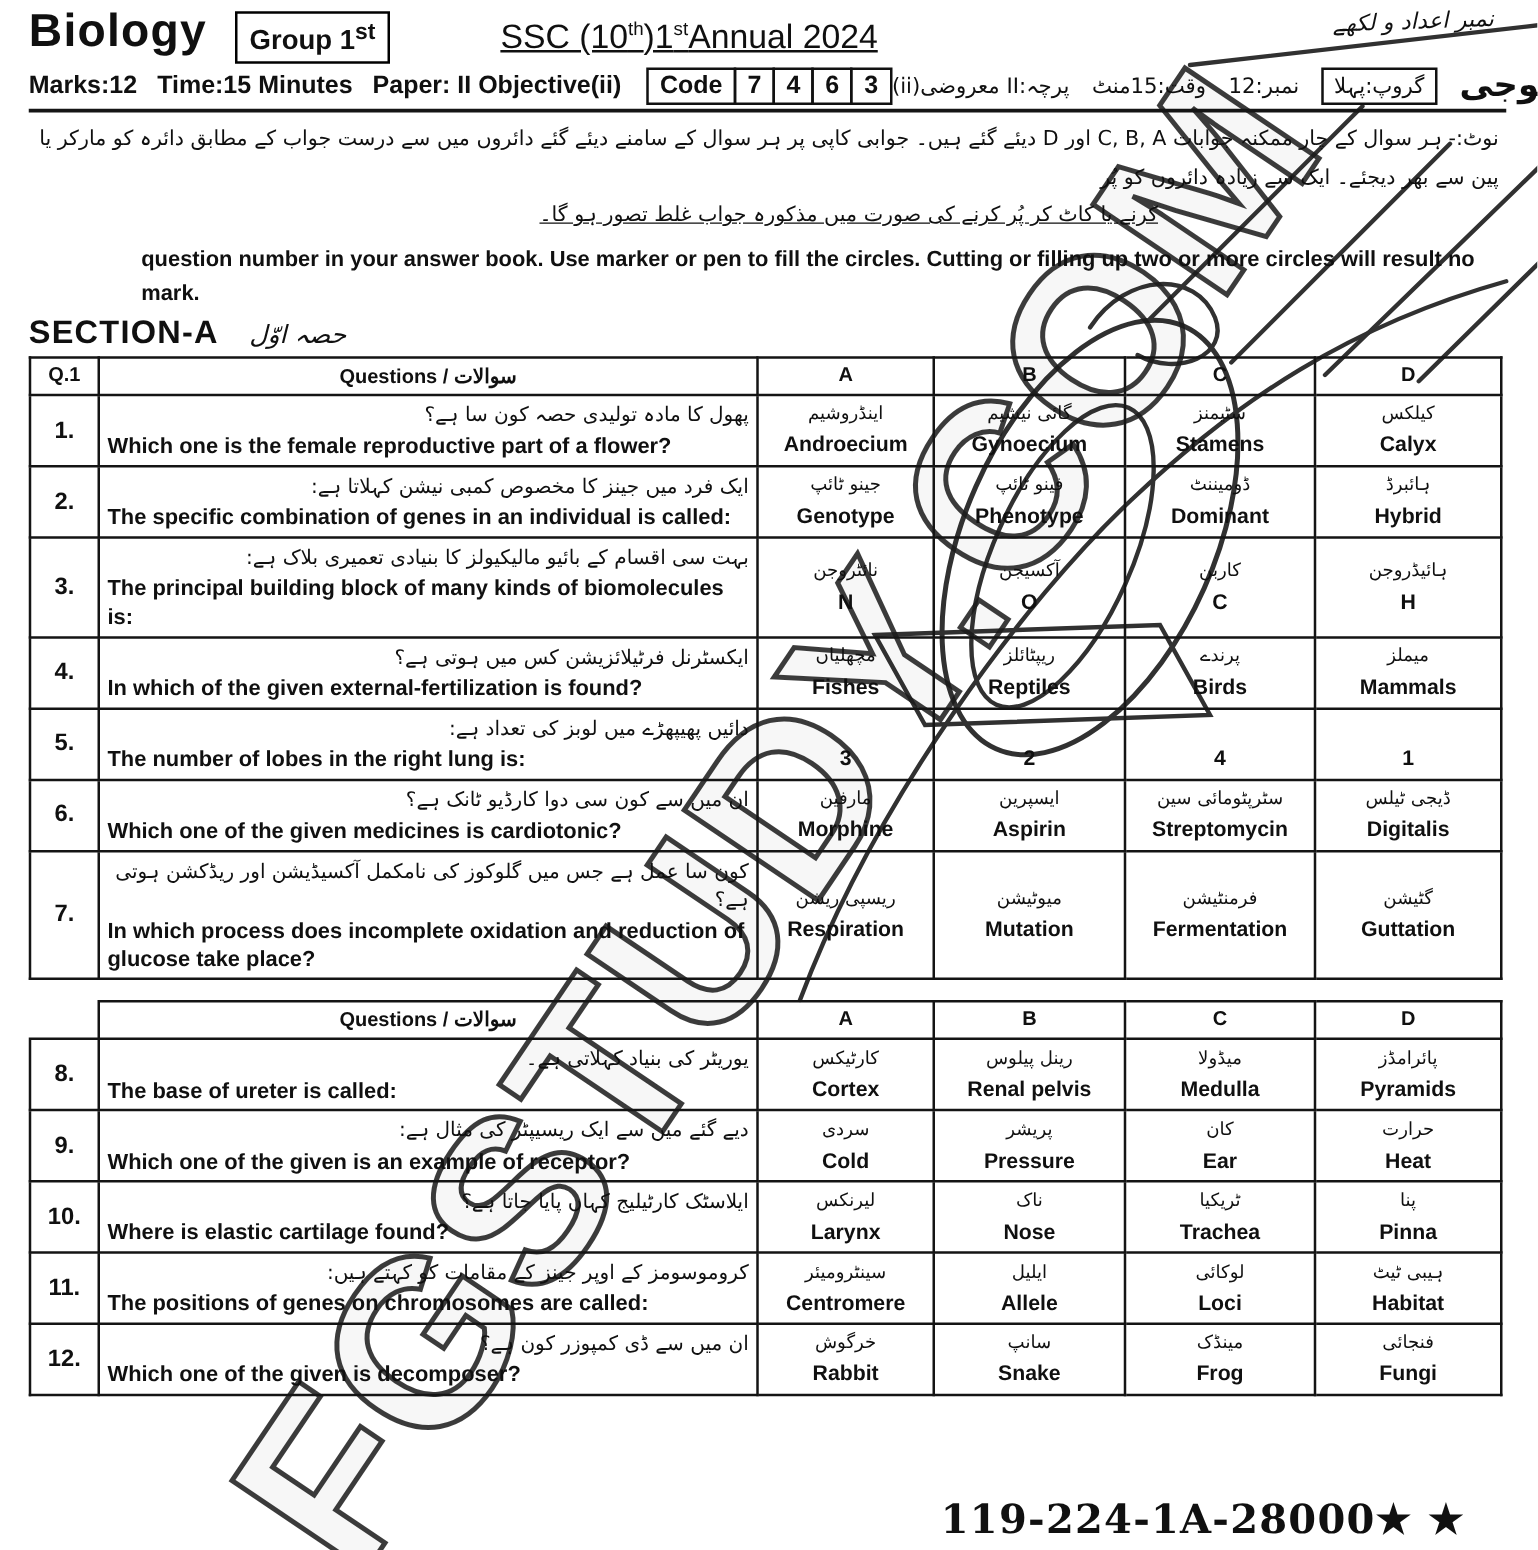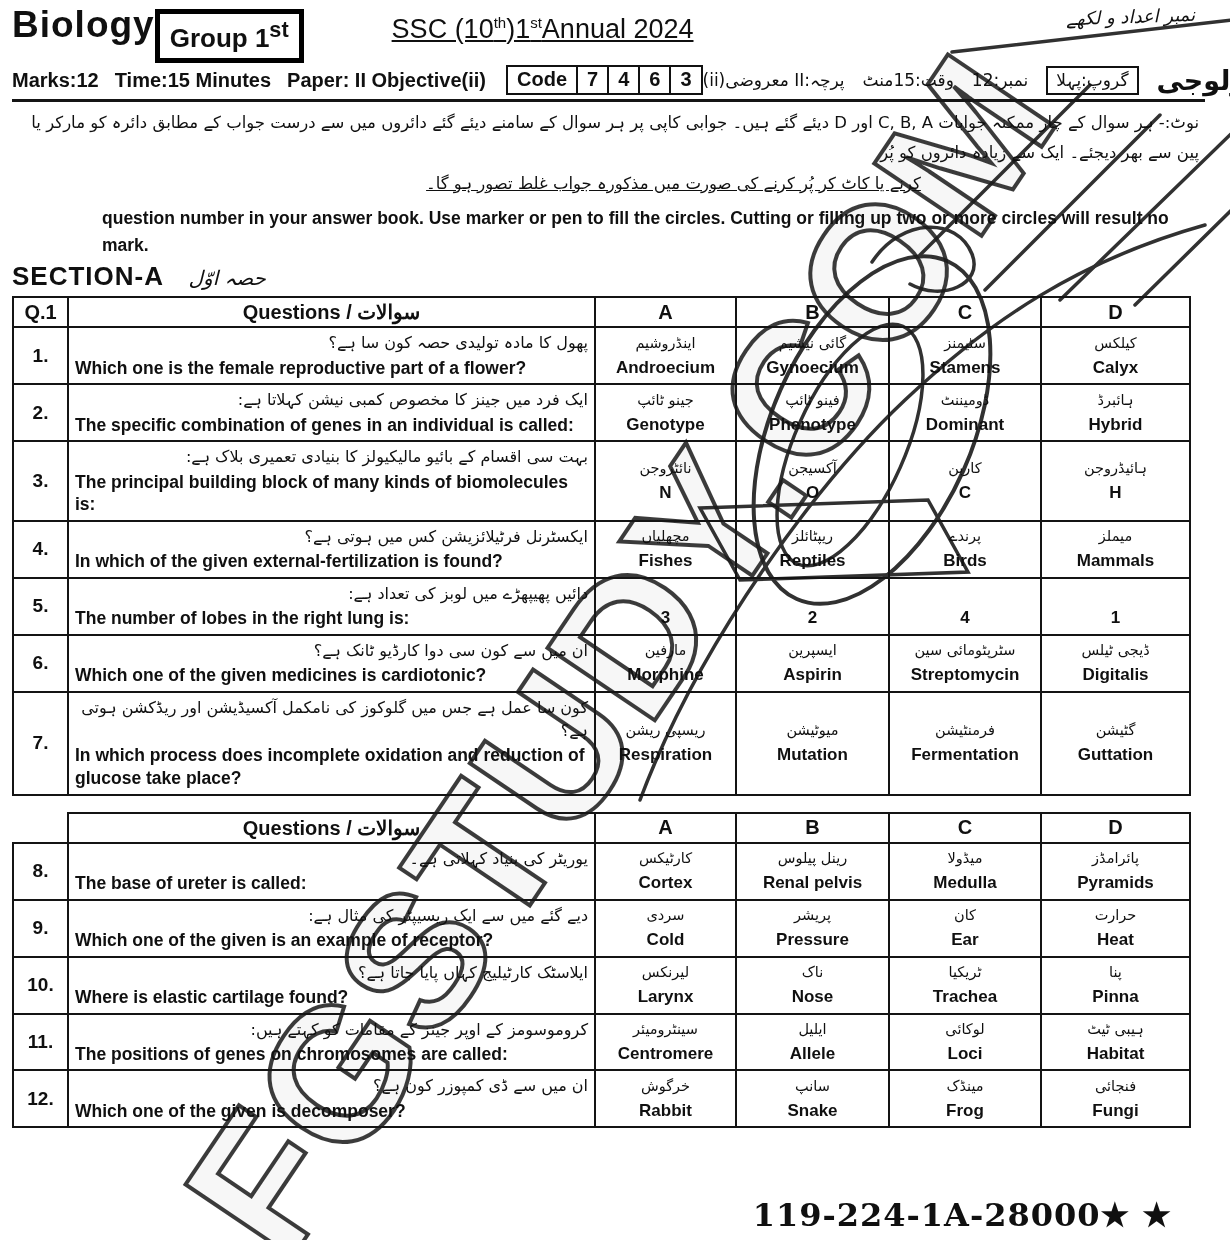--- a/index.html
+++ b/index.html
@@ -1,27 +1,27 @@
 <!DOCTYPE html>
 <html><head>
 <meta charset="utf-8">
 <style>
   * { box-sizing: border-box; }
   html,body { margin:0; padding:0; }
   body {
     width:1230px; height:1240px; background:#ffffff; color:#101010;
     font-family:"Liberation Sans", sans-serif; position:relative; overflow:hidden;
   }
-  .page { position:relative; padding:6px 25px 0 12px; z-index:2; }
+  .page { position:relative; padding:6px 25px 0 23px; z-index:2; }
   .urdu { font-family:"DejaVu Sans", sans-serif; direction:rtl; unicode-bidi:isolate; }
 
   
   .hdr-row1 { display:flex; align-items:flex-start; }
   .subject-en { font-size:37px; font-weight:bold; letter-spacing:1px; line-height:1.05; }
-  .group-box { border:5px solid #000000; padding:3px 10px 4px; font-size:26px; font-weight:bold; margin-top:3px; }
+  .group-box { border:2px solid #000000; padding:3px 10px 4px; font-size:22px; font-weight:bold; margin-left:22px; margin-top:3px; }
   .main-title { font-size:27px; font-weight:normal; text-decoration:underline; margin-left:88px; margin-top:8px; white-space:nowrap; }
   .main-title sup { font-size:15px; }
   .hand-note { margin-left:auto; margin-right:10px; text-align:right; font-size:18px; font-style:italic; transform:rotate(-2deg); }
   .hand-dash { border-bottom:3px dashed #111; width:225px; margin-top:-4px; margin-left:auto; }
 
   .hdr-row2 { display:flex; align-items:center; margin-top:2px; font-weight:bold; font-size:20px; white-space:nowrap;justify-content:space-between; }
   .hdr-row2 .m { margin-right:16px; }
   .codebar { display:flex; margin-left:6px; }
   .code-cell { border:2px solid #111; padding:1px 9px 2px; font-weight:bold; font-size:20px; margin-left:-2px; }
   .hdr-ur { margin-left:auto; display:flex; align-items:center; gap:18px; font-weight:normal; }
@@ -42,21 +42,21 @@
   .section { margin-top:2px; }
   .section .t { font-size:26px; font-weight:bold; letter-spacing:1px; }
   .section .u { font-size:20px; font-style:italic; margin-right:-380px; margin-left:20px; }
 
   
   table { border-collapse:collapse; table-layout:fixed; width:1177px; margin-top:4px; }
   .t2 { margin-top:16px; }
   col.c-num {width:55px;} col.c-q {width:527px;} col.c-a {width:141px;}
   col.c-b {width:153px;} col.c-c {width:152px;} col.c-d {width:149px;}
   th, td { border:2px solid #141414; padding:1px 4px; vertical-align:middle; }
-  th { font-size:20px; font-weight:bold; text-align:center; height:30px; }
+  th { font-size:16px; font-weight:bold; text-align:center; height:30px; }
   th.blank { border-top:none; border-left:none; background:#fff; }
   td.num-cell { font-size:19px; font-weight:bold; text-align:center; }
   td.q-cell { padding:3px 6px 4px; }
   .q-ur { text-align:right; font-size:16px; line-height:1.45; min-height:22px; }
   .q-en { text-align:left; font-weight:bold; font-size:17.5px; line-height:1.3; padding-top:2px; }
   td.opt-cell { text-align:center; padding:3px 2px 4px; }
   .opt-ur { font-size:14.5px; min-height:21px; line-height:1.45; }
   .opt-en { font-weight:bold; font-size:17px; line-height:1.25; padding-top:3px; }
 
   

